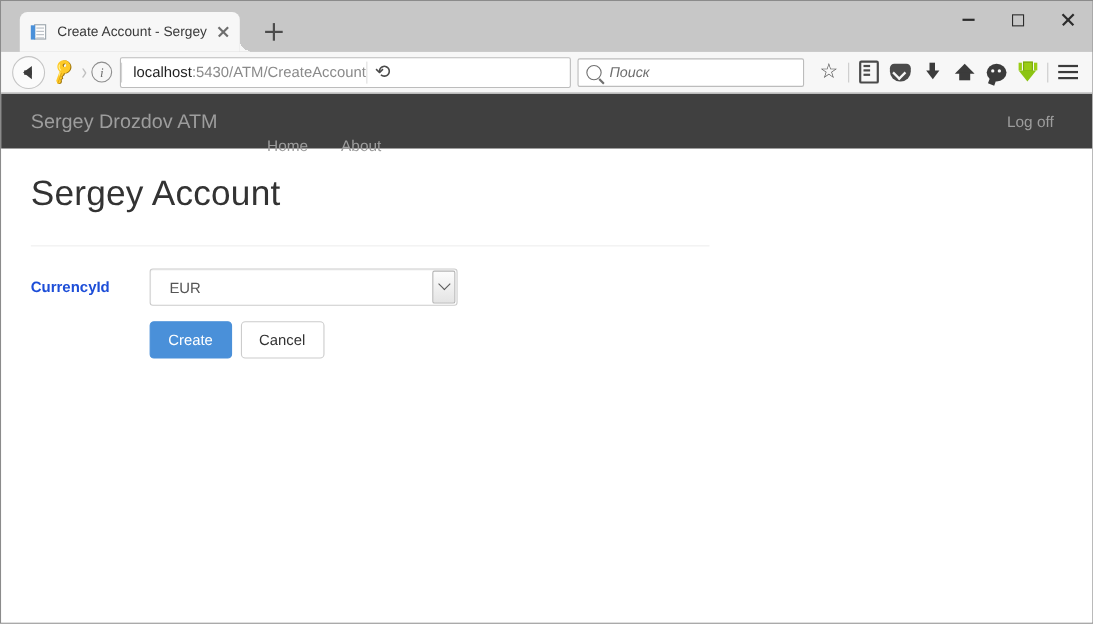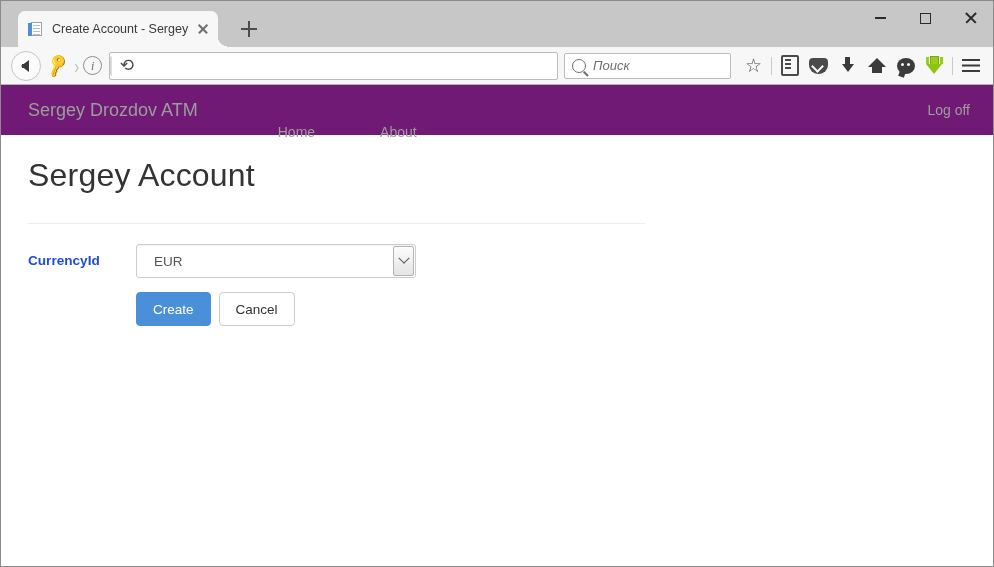--- a/index.html
+++ b/index.html
@@ -254,21 +254,21 @@
     border-left: 1px solid #dedede;
     height: 20px;
   }
   .reload-glyph {
     font-size: 17px;
     color: #4a4a4a;
     line-height: 1;
     transform: scaleX(-1);
   }
   .searchbar {
-    width: 167px;
+    width: 206px;
     height: 26px;
     background: #ffffff;
     border: 1px solid #bcbcbc;
     border-radius: 2px;
     display: flex;
     align-items: center;
     flex: none;
     padding-left: 7px;
     box-sizing: border-box;
   }
@@ -446,26 +446,25 @@
   
   .viewport {
     flex: 1;
     background: #ffffff;
     overflow: hidden;
     position: relative;
   }
 
   .navbar {
     height: 50px;
-    background: #701a75;
-    display: flex;
-    align-items: center;
-    padding: 0 8px 0 0;
-    box-sizing: border-box;
-    gap: 35px;
+    background: #404040;
+    display: flex;
+    align-items: center;
+    padding: 0 20px 0 0;
+    box-sizing: border-box;
   }
   .brand {
     color: #9d9d9d;
     font-size: 18px;
     margin-left: 27px;
     margin-right: 30px;
     white-space: nowrap;
   }
   .navlink {
     color: #9d9d9d;
@@ -604,20 +603,21 @@
   <div class="navtoolbar">
     <div class="back-circle">
       <span class="arrow-left"></span>
     </div>
     <div class="key-icon">🔑</div>
     <div class="chev-sep">›</div>
     <div class="info-icon">i</div>
 
     <div class="urlbar">
       <div class="url-sep"></div>
+      <div class="url-text"><span class="url-host">localhost</span><span>:5430/ATM/CreateAccount</span></div>
       <div class="reload">
           <span class="reload-glyph">⟳</span>
         </div>
     </div>
 
     <div class="searchbar">
       <span class="search-mag"></span>
       <span class="search-ph">Поиск</span>
     </div>
 

